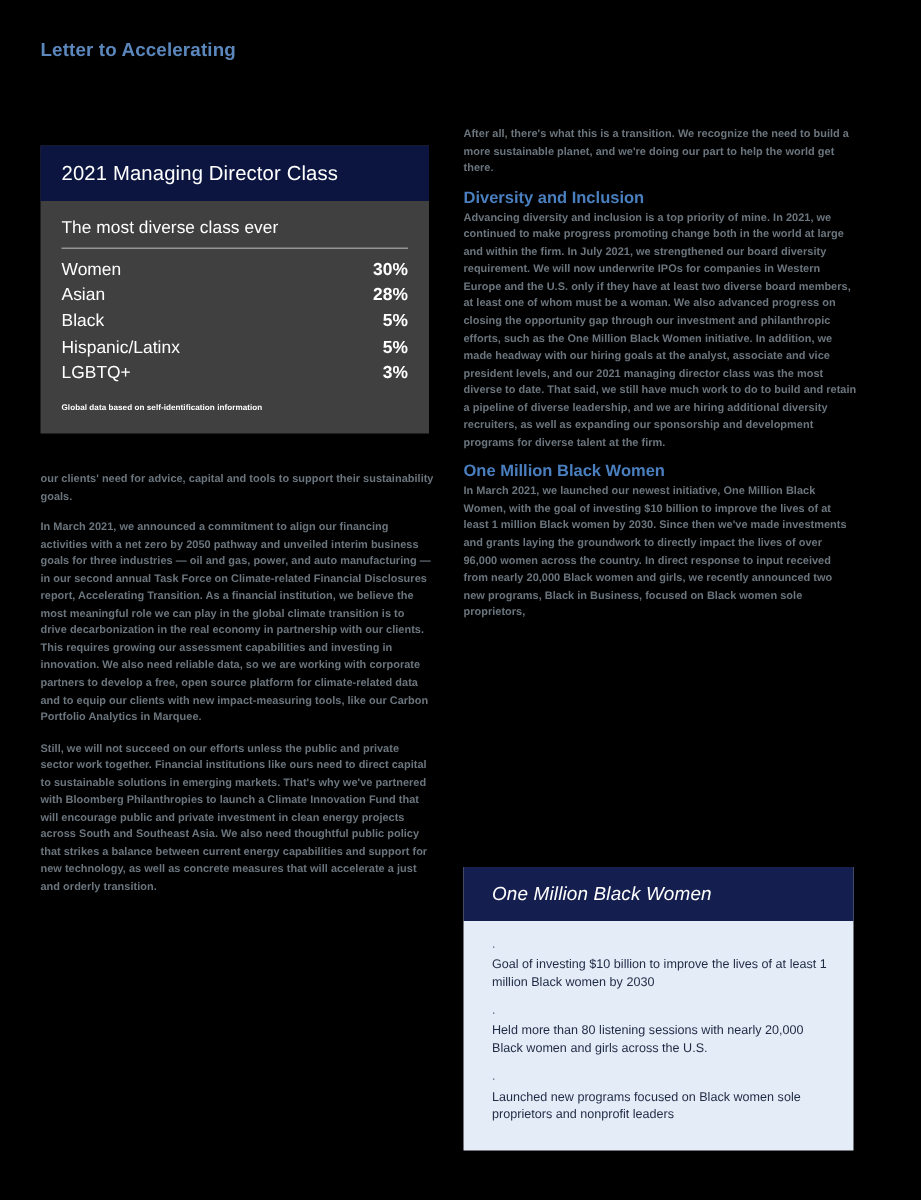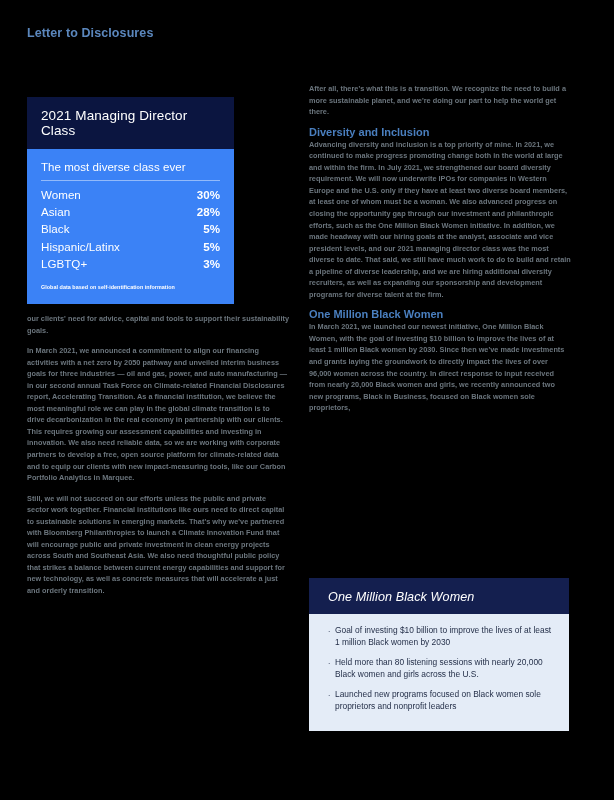--- a/index.html
+++ b/index.html
@@ -61,22 +61,22 @@
     line-height: 11.55px;
     margin: 0 0 0.5px 0;
     filter: blur(0.42px);
   }
 
   
   .stat-card {
     position: absolute;
     left: 27px;
     top: 97px;
-    width: 207px;
-    background: #3b82f6;
+    width: 259px;
+    background: #404040;
   }
   .stat-card-header {
     background: #0b1540;
     padding: 11px 14px 11px 14px;
   }
   .stat-card-title {
     color: #ffffff;
     font-size: 13.5px;
     font-weight: normal;
     letter-spacing: 0.1px;
@@ -142,20 +142,21 @@
     font-weight: normal;
     letter-spacing: 0.1px;
   }
   .callout-body {
     padding: 11px 17px 14px 19px;
   }
   .callout-item {
     display: flex;
     align-items: flex-start;
     margin-bottom: 9px;
+    flex-direction: column;
   }
   .callout-item:last-child { margin-bottom: 4px; }
   .callout-bullet {
     color: #2a3550;
     font-size: 7px;
     line-height: 11.6px;
     width: 7px;
     flex: 0 0 7px;
     margin-top: 0.5px;
   }
@@ -165,21 +166,21 @@
     line-height: 11.6px;
     letter-spacing: 0.01px;
     flex: 1;
   }
 </style>
 </head>
 <body>
 
 <div class="page">
 
-  <div class="page-title">Letter to Disclosures</div>
+  <div class="page-title">Letter to Accelerating</div>
 
   <div class="col col-left" style="top:313px;">
     <p class="para">our clients' need for advice, capital and tools to support their sustainability goals.</p>
     <p class="para">In March 2021, we announced a commitment to align our financing activities with a net zero by 2050 pathway and unveiled interim business goals for three industries — oil and gas, power, and auto manufacturing — in our second annual Task Force on Climate-related Financial Disclosures report, Accelerating Transition. As a financial institution, we believe the most meaningful role we can play in the global climate transition is to drive decarbonization in the real economy in partnership with our clients. This requires growing our assessment capabilities and investing in innovation. We also need reliable data, so we are working with corporate partners to develop a free, open source platform for climate-related data and to equip our clients with new impact-measuring tools, like our Carbon Portfolio Analytics in Marquee.</p>
     <p class="para">Still, we will not succeed on our efforts unless the public and private sector work together. Financial institutions like ours need to direct capital to sustainable solutions in emerging markets. That's why we've partnered with Bloomberg Philanthropies to launch a Climate Innovation Fund that will encourage public and private investment in clean energy projects across South and Southeast Asia. We also need thoughtful public policy that strikes a balance between current energy capabilities and support for new technology, as well as concrete measures that will accelerate a just and orderly transition.</p>
   </div>
 
   <div class="col col-right" style="top:83px;">
     <p class="para">After all, there's what this is a transition. We recognize the need to build a more sustainable planet, and we're doing our part to help the world get there.</p>
 

